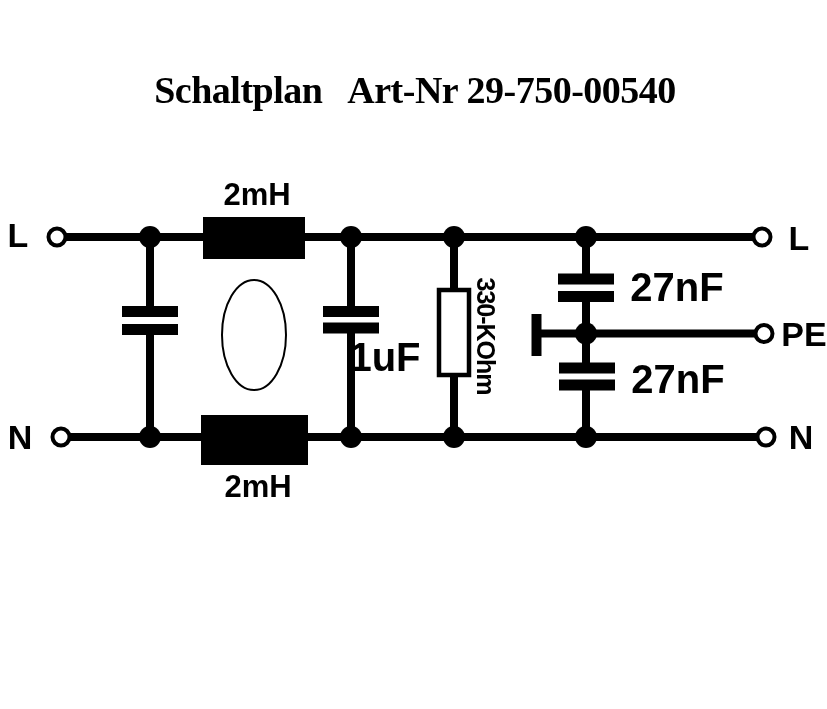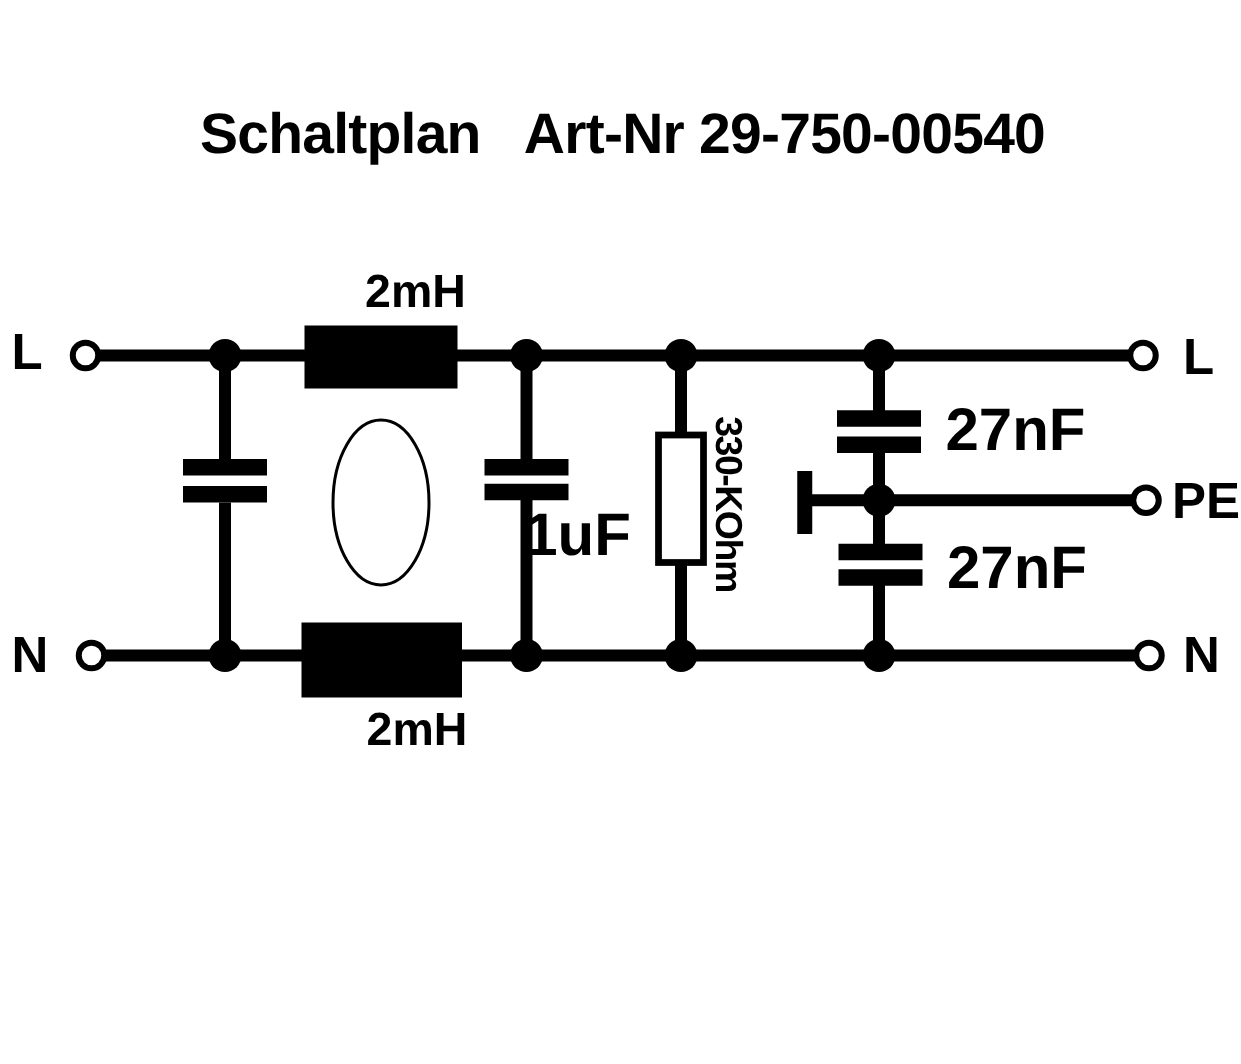--- a/index.html
+++ b/index.html
@@ -26,30 +26,30 @@
     font-weight: bold;
     color: #000000;
     white-space: pre;
     transform: translate(-50%, -50%);
     line-height: 1;
     user-select: none;
   }
   .title {
     font-size: 38px;
     letter-spacing: -0.5px;
+    font-family: Liberation Serif, serif;
   }
   .term {
     font-size: 34px;
   }
   .val {
     font-size: 40px;
   }
   .val-ind {
     font-size: 31px;
-    margin-left: 20px;
   }
   .val-rot {
     font-size: 25px;
     letter-spacing: -1px;
     transform: translate(-50%, -50%) rotate(90deg);
   }
 </style>
 </head>
 <body>
 

